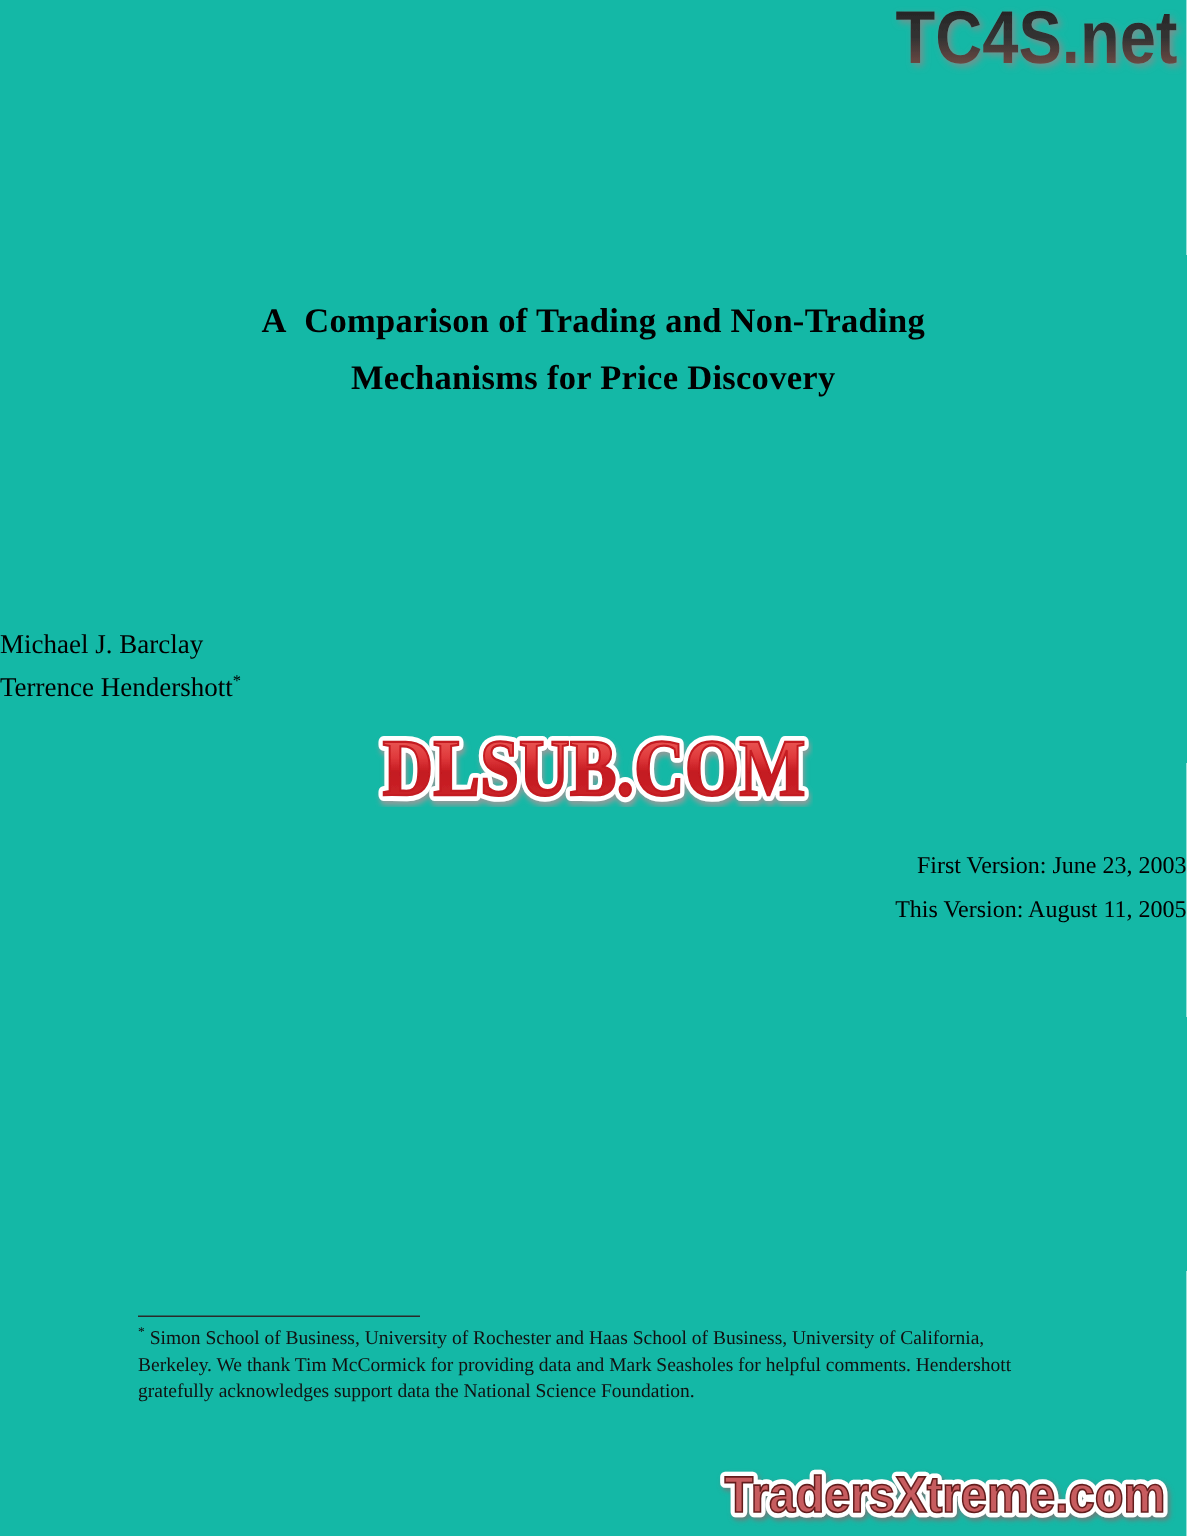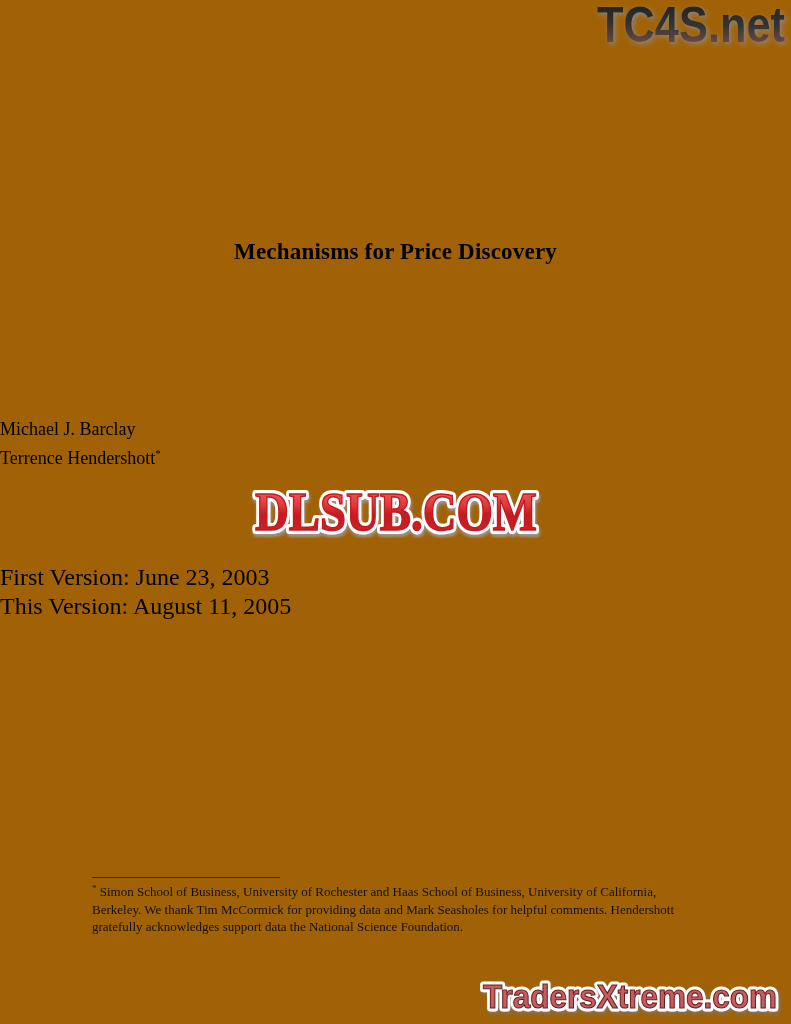--- a/index.html
+++ b/index.html
@@ -1,20 +1,20 @@
 <!DOCTYPE html>
 <html><head>
 <meta charset="utf-8">
 <style>
   html, body { margin: 0; padding: 0; background: #ffffff; }
   .page {
     position: relative;
     width: 791px;
     height: 1024px;
-    background: #a16207;
+    background: #14b8a6;
     font-family: "Liberation Serif", serif;
     color: #000000;
     overflow: hidden;
   }
   .center-line {
     position: absolute;
     left: 0;
     width: 791px;
     text-align: center;
   }
@@ -30,22 +30,22 @@
     top: 415px;
     width: 791px;
     font-size: 18px;
     line-height: 29px;
   }
   .version-block {
     position: absolute;
     left: 0;
     top: 563px;
     width: 791px;
-    text-align: left;
-    font-size: 24px;
+    text-align: right;
+    font-size: 16px;
     line-height: 29px;
   }
   sup.note-marker {
     font-size: 11px;
     vertical-align: super;
     line-height: 0;
   }
   .footnote-rule {
     position: absolute;
     left: 92px;
@@ -82,20 +82,21 @@
         <stop offset="0.5" stop-color="#333333"></stop>
         <stop offset="1" stop-color="#8a564c"></stop>
       </linearGradient>
       <filter id="tc4sShadow" x="-20%" y="-20%" width="140%" height="160%">
         <feDropShadow dx="2" dy="2" stdDeviation="2.5" flood-color="#8a8a8a" flood-opacity="0.85"></feDropShadow>
       </filter>
     </defs>
     <text x="100" y="42" text-anchor="middle" font-family="Liberation Sans, sans-serif" font-weight="bold" font-size="50" textLength="188" lengthAdjust="spacingAndGlyphs" fill="url(#tc4sGrad)" filter="url(#tc4sShadow)">TC4S.net</text>
   </svg>
 
+  <div class="center-line title-line" style="top:202px;">A Comparison of Trading and Non-Trading</div>
   <div class="center-line title-line" style="top:240px;">Mechanisms for Price Discovery</div>
 
   <div class="author-block">
     <div>Michael J. Barclay</div>
     <div><span>Terrence Hendershott</span><sup class="note-marker">*</sup></div>
   </div>
 
   <svg class="wm wm-middle" viewBox="0 0 292 50">
     <defs>
       <linearGradient id="dlsubGrad" x1="0" y1="0" x2="0" y2="1">

